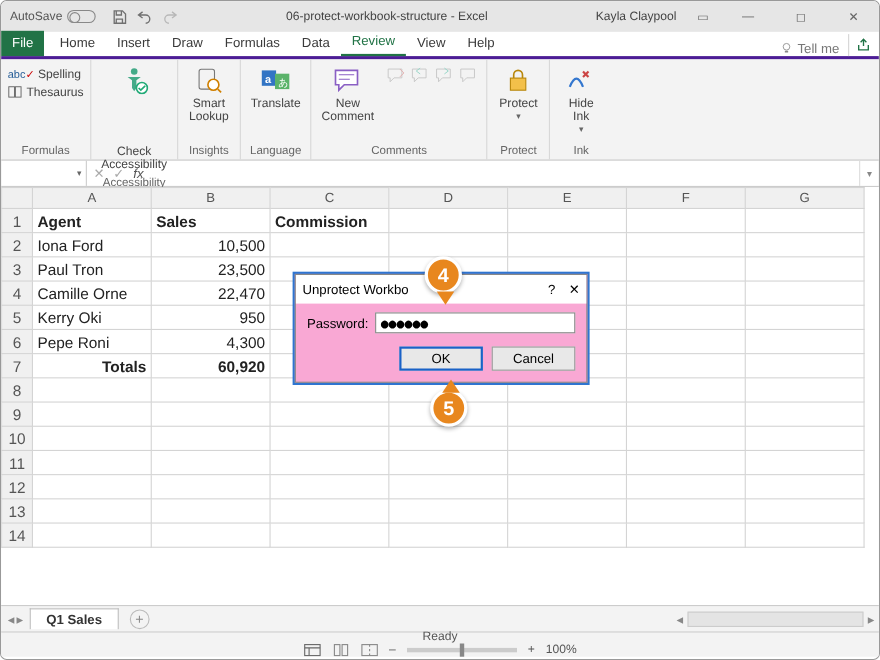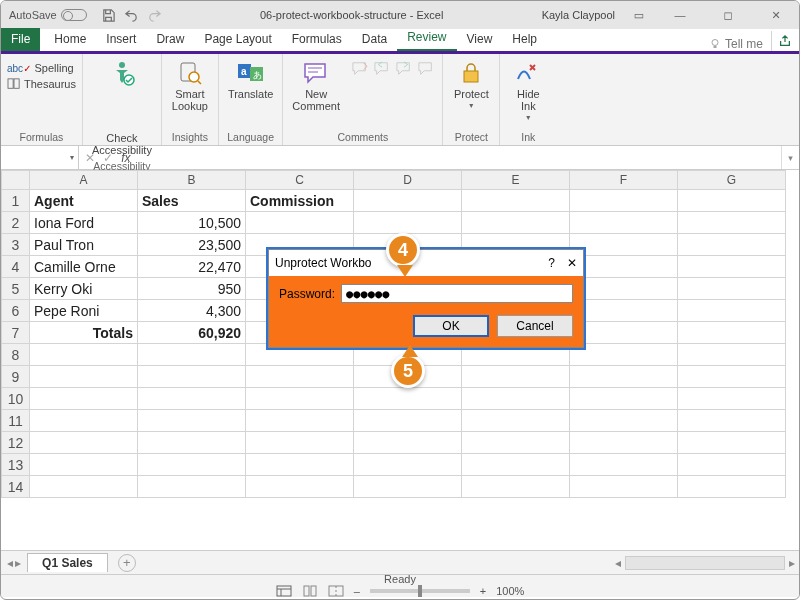--- a/index.html
+++ b/index.html
@@ -52,21 +52,21 @@
   .sheettabs { height: 24px; background: #f3f3f3; border-top: 1px solid #ccc; display: flex; align-items: center; font-size: 12px; }
   .sheetnav { display: flex; gap: 2px; padding: 0 6px; color: #888; }
   .sheet { background: #fff; border: 1px solid #bdbdbd; border-bottom: none; padding: 2px 14px; font-weight: bold; color: #333; }
   .addsheet { width: 18px; height: 18px; border: 1px solid #bbb; border-radius: 50%; display: flex; align-items: center; justify-content: center; color: #888; margin-left: 10px; font-size: 13px; }
   
   .status { height: 23px; background: #f3f3f3; border-top: 1px solid #ccc; display: flex; align-items: center; font-size: 11px; color: #555; padding: 0 24px; justify-content: flex-end; flex-direction: column; }
   .status .right { display: flex; align-items: center; gap: 10px; }
   .zoomslider { width: 100px; height: 4px; background: #ccc; position: relative; }
   .zoomslider::after { content: ""; position: absolute; left: 48px; top: -4px; width: 4px; height: 12px; background: #888; }
   
-  .dialog { position: absolute; left: 267px; top: 248px; width: 316px; background: #f97316; border: 1px solid #888; box-shadow: 0 0 0 2px #2f75d0; }
+  .dialog { position: absolute; left: 267px; top: 248px; width: 266px; background: #f9a8d4; border: 1px solid #888; box-shadow: 0 0 0 2px #2f75d0; }
   .dlg-title { height: 26px; display: flex; align-items: center; justify-content: space-between; padding: 0 6px; font-size: 12px; background: #fff; }
   .dlg-body { padding: 8px 10px; display: flex; align-items: center; gap: 6px; font-size: 12px; }
   .dlg-body input { flex: 1; border: 1px solid #888; height: 19px; padding: 0 4px; font-size: 12px; font-family: monospace; }
   .dlg-btns { display: flex; justify-content: flex-end; gap: 8px; padding: 4px 10px 10px; }
   .dlg-btns button { width: 76px; height: 22px; font-size: 12px; background: #e8e8e8; border: 1px solid #999; }
   .dlg-btns button.primary { border: 2px solid #1a62c7; }
   
   .callout { position: absolute; width: 34px; height: 34px; background: #e8871e; border: 3px solid #fff; border-radius: 50%; color: #fff; font-weight: bold; font-size: 18px; display: flex; align-items: center; justify-content: center; box-shadow: 0 2px 4px rgba(0,0,0,0.3); }
   .callout.tail-down::after, .callout.tail-up::after { content: ""; position: absolute; width: 0; height: 0; }
   .callout.tail-down::after { top: 29px; left: 8px; border-left: 8px solid transparent; border-right: 8px solid transparent; border-top: 12px solid #e8871e; }
@@ -108,21 +108,20 @@
     <span class="winbtn">◻</span>
     <span class="winbtn">✕</span>
   </div>
 </div>
 
 <div class="ribbontabs">
   <div class="tab file">File</div>
   <div class="tab">Home</div>
   <div class="tab">Insert</div>
   <div class="tab">Draw</div>
-  <div class="tab">Page Layout</div>
   <div class="tab">Formulas</div>
   <div class="tab">Data</div>
   <div class="tab active">Review</div>
   <div class="tab">View</div>
   <div class="tab">Help</div>
   <div class="spacer"></div>
   <div class="tellme">
     <span>
         <svg width="12" height="12" viewBox="0 0 16 16">
           <circle cx="8" cy="6" r="4" fill="none" stroke="#888"></circle>

